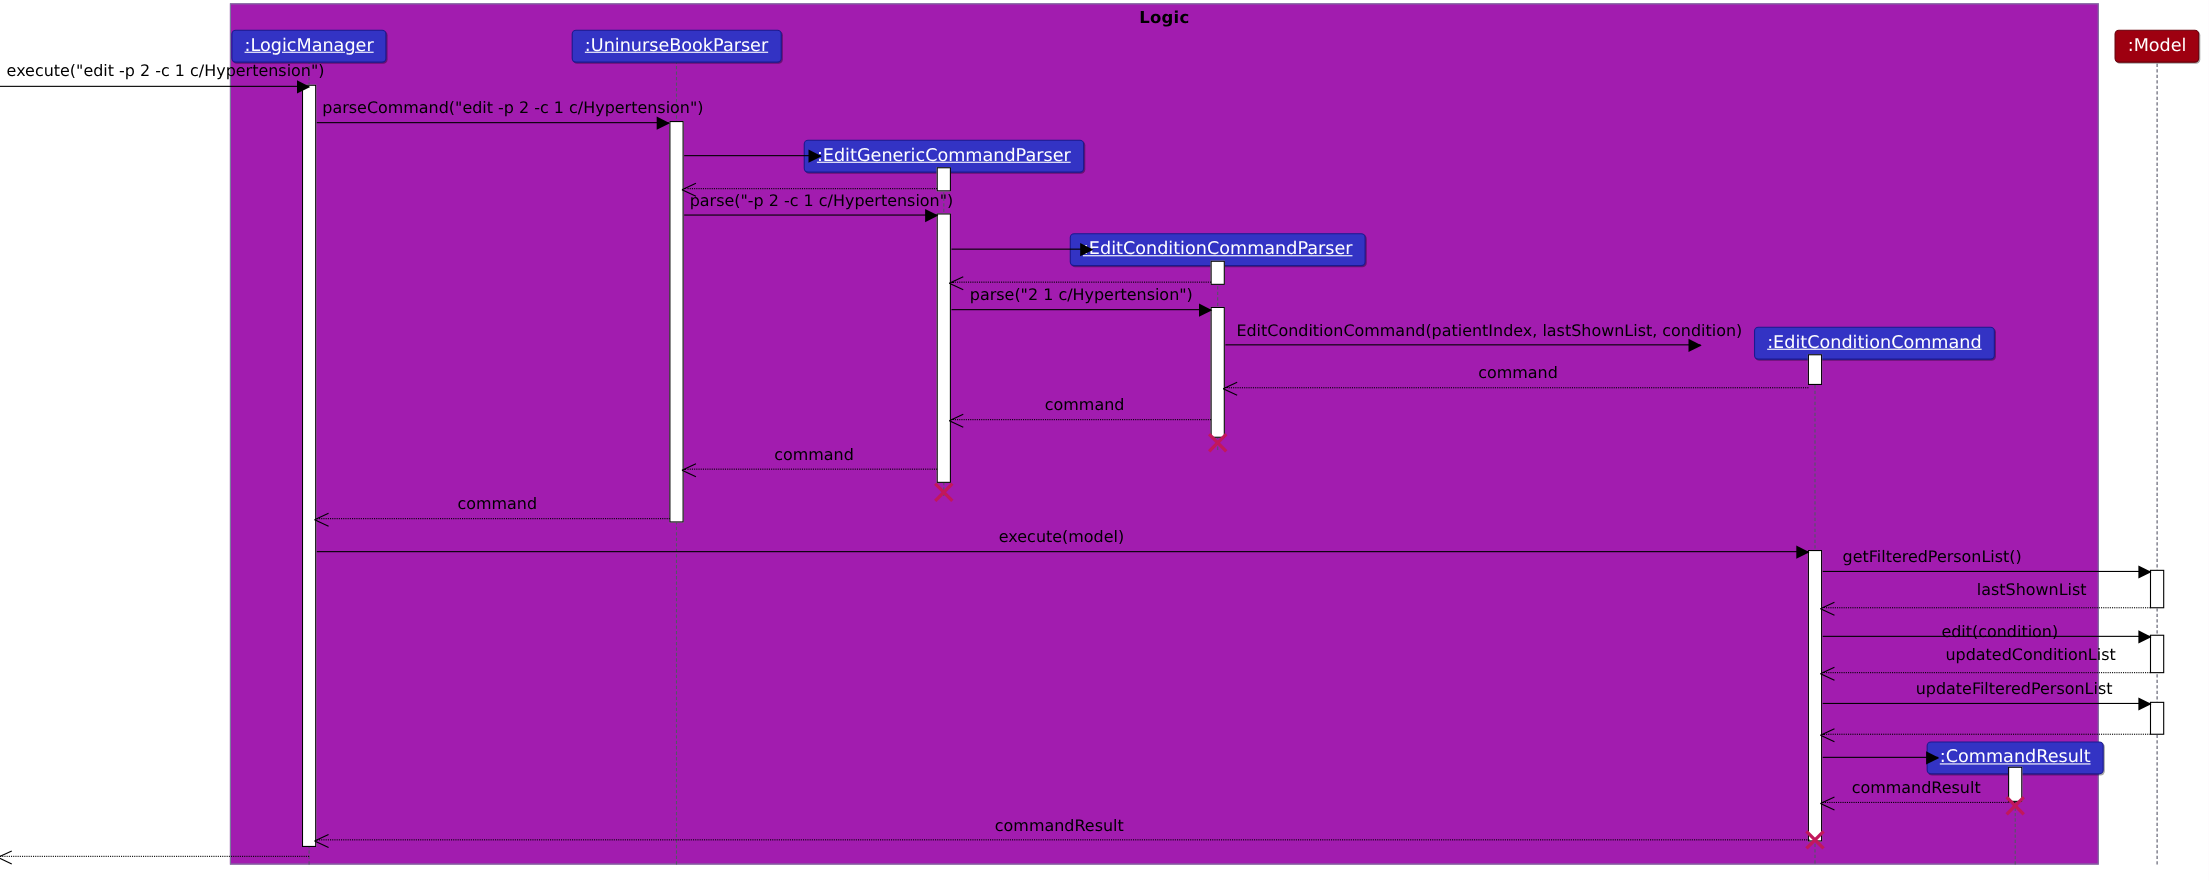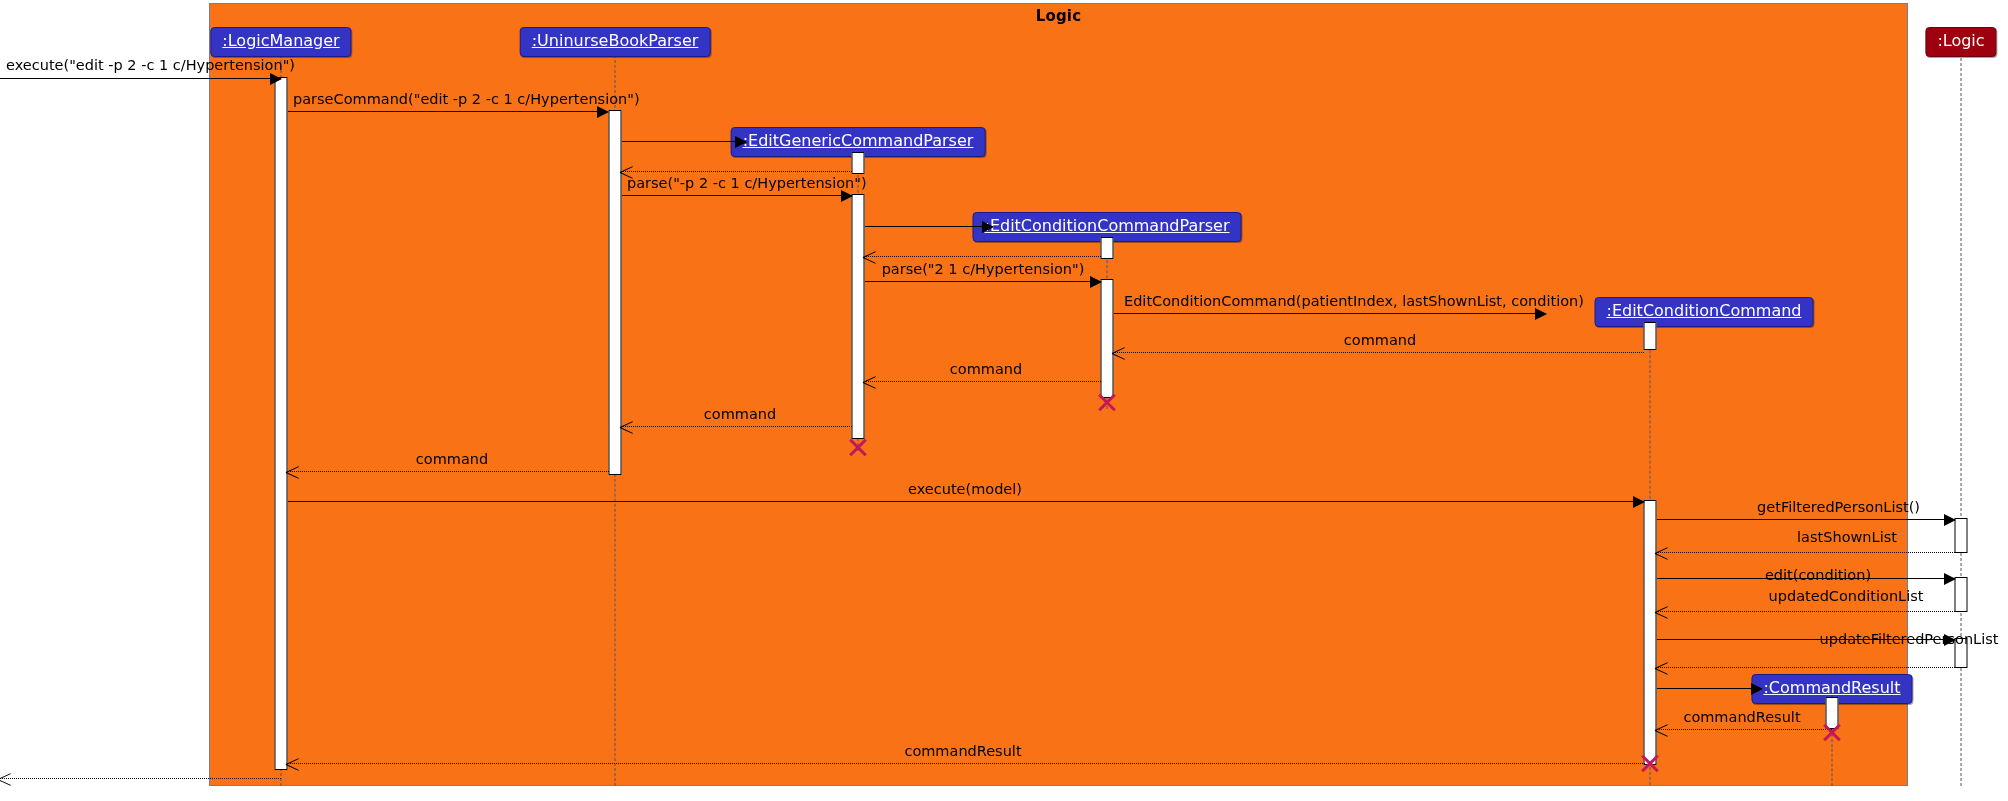--- a/index.html
+++ b/index.html
@@ -15,21 +15,21 @@
     background: #ffffff;
     overflow: hidden;
   }
   
   .group {
     position: absolute;
     box-sizing: border-box;
     border: 1px solid #6b6b8a;
   }
   .group.logic {
-    background: #f97316;
+    background: #a21caf;
     border-color: #7a7a9c;
     padding-left: 28px;
   }
   .group.model {
     background: #f57681;
     border-color: #8a5560;
   }
   .group-title {
     position: absolute;
     top: 3px;
@@ -178,21 +178,21 @@
   <div class="participant blue" style="left:1107px; top:212px;">
     <span>:EditConditionCommandParser</span>
   </div>
   <div class="participant blue" style="left:1704px; top:297px;">
     <span>:EditConditionCommand</span>
   </div>
   <div class="participant blue" style="left:1832px; top:674px;">
     <span>:CommandResult</span>
   </div>
   <div class="participant red" style="left:1961px; top:27px;">
-    <span>:Logic</span>
+    <span>:Model</span>
   </div>
 
   <div class="activation" style="left:281px; top:77px; height:693px;"></div>
 
   <div class="activation" style="left:615px; top:110px; height:365px;"></div>
 
   <div class="activation" style="left:858px; top:152px; height:22px;"></div>
 
   <div class="activation" style="left:858px; top:194px; height:245px;"></div>
 
@@ -272,41 +272,41 @@
   <div class="msg-label" style="left:452px; top:452px; transform:translateX(-50%);">command</div>
 
   <div class="msg" style="left:288px; top:501px; width:1356px;">
     <span class="arrowhead right"></span>
   </div>
   <div class="msg-label" style="left:965px; top:482px; transform:translateX(-50%);">execute(model)</div>
 
   <div class="msg" style="left:1657px; top:519px; width:298px;">
     <span class="arrowhead right"></span>
   </div>
-  <div class="msg-label" style="left:1920px; top:500px; transform:translateX(-100%);">getFilteredPersonList()</div>
+  <div class="msg-label" style="left:1838px; top:500px; transform:translateX(-100%);">getFilteredPersonList()</div>
 
   <div class="msg ret" style="left:1657px; top:552px; width:298px;">
     <span class="arrowhead open-left"></span>
   </div>
   <div class="msg-label" style="left:1847px; top:530px; transform:translateX(-50%);">lastShownList</div>
 
   <div class="msg" style="left:1657px; top:578px; width:298px;">
     <span class="arrowhead right"></span>
   </div>
   <div class="msg-label" style="left:1818px; top:568px; transform:translateX(-50%);">edit(condition)</div>
 
   <div class="msg ret" style="left:1657px; top:611px; width:298px;">
     <span class="arrowhead open-left"></span>
   </div>
   <div class="msg-label" style="left:1846px; top:589px; transform:translateX(-50%);">updatedConditionList</div>
 
   <div class="msg" style="left:1657px; top:639px; width:298px;">
     <span class="arrowhead right"></span>
   </div>
-  <div class="msg-label" style="left:1909px; top:620px; transform:translateX(-50%);margin-top:12px;">updateFilteredPersonList</div>
+  <div class="msg-label" style="left:1831px; top:620px; transform:translateX(-50%);">updateFilteredPersonList</div>
 
   <div class="msg ret" style="left:1657px; top:667px; width:298px;">
     <span class="arrowhead open-left"></span>
   </div>
 
   <div class="msg" style="left:1657px; top:688px; width:105px;">
     <span class="arrowhead right"></span>
   </div>
 
   <div class="msg ret" style="left:1657px; top:729px; width:175px;">

